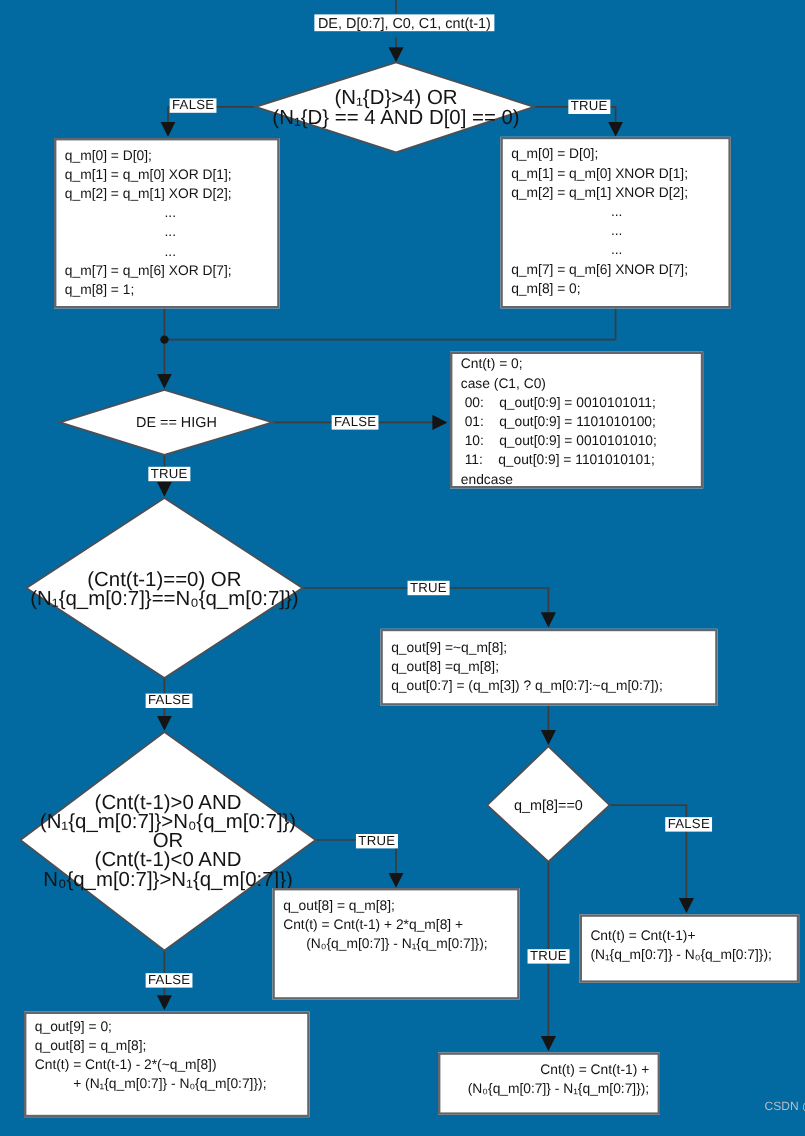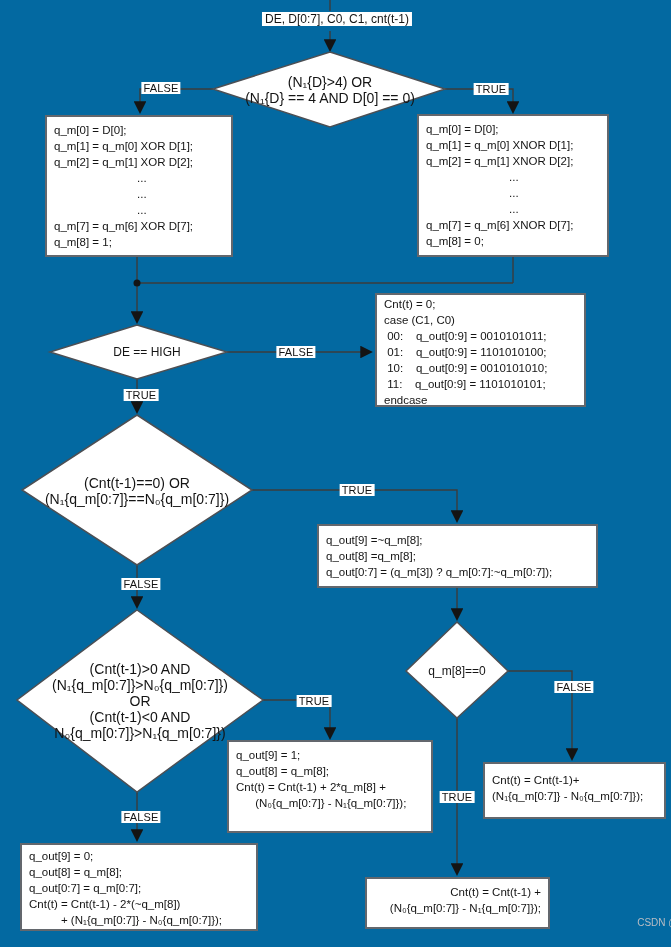--- a/index.html
+++ b/index.html
@@ -16,21 +16,21 @@
   svg.wires circle.junction{fill:var(--ink,#141414);stroke:none;}
   #arr path{fill:var(--ink,#151515);}
   .box{
     position:absolute;box-sizing:border-box;background:#fff;
     border:2px solid var(--border,#63676d);
     font-size:11.5px;line-height:16px;white-space:pre;color:var(--ink,#141414);
   }
   .box .ln{white-space:pre;}
   .dtext{
     position:absolute;transform:translate(-50%,-50%);text-align:center;
-    font-size:14px;line-height:16px;white-space:pre;color:var(--ink,#141414);
+    font-size:17px;line-height:16px;white-space:pre;color:var(--ink,#141414);
   }
   .dtext.big{font-size:12px;}
   .lbl{
     position:absolute;transform:translate(-50%,-50%);
     font-size:11px;letter-spacing:.2px;background:#fff;padding:0 2px;
     color:var(--ink,#141414);white-space:pre;
   }
   .entry{
     position:absolute;transform:translate(-50%,-50%);
     font-size:12px;background:#fff;padding:0 3px;white-space:pre;
@@ -83,24 +83,24 @@
   <div class="dtext" style="left:330px;top:90px;"><div class="ln">(N₁{D}&gt;4) OR</div><div class="ln">(N₁{D} == 4 AND D[0] == 0)</div></div>
   <div class="dtext big" style="left:147px;top:352px;">DE == HIGH</div>
   <div class="dtext" style="left:137px;top:491px;"><div class="ln">(Cnt(t-1)==0) OR</div><div class="ln">(N₁{q_m[0:7]}==N₀{q_m[0:7]})</div></div>
   <div class="dtext" style="left:140px;top:701px;"><div class="ln">(Cnt(t-1)&gt;0 AND</div><div class="ln">(N₁{q_m[0:7]}&gt;N₀{q_m[0:7]})</div><div class="ln">OR</div><div class="ln">(Cnt(t-1)&lt;0 AND</div><div class="ln">N₀{q_m[0:7]}&gt;N₁{q_m[0:7]})</div></div>
   <div class="dtext big" style="left:457px;top:671px;">q_m[8]==0</div>
 
   <div class="box" style="left:45px;top:115px;width:188px;height:142px;padding:5px 7px;"><div class="ln">q_m[0] = D[0];</div><div class="ln">q_m[1] = q_m[0] XOR D[1];</div><div class="ln">q_m[2] = q_m[1] XOR D[2];</div><div class="ln">                          ...</div><div class="ln">                          ...</div><div class="ln">                          ...</div><div class="ln">q_m[7] = q_m[6] XOR D[7];</div><div class="ln">q_m[8] = 1;</div></div>
   <div class="box" style="left:417px;top:114px;width:192px;height:143px;padding:5px 7px;"><div class="ln">q_m[0] = D[0];</div><div class="ln">q_m[1] = q_m[0] XNOR D[1];</div><div class="ln">q_m[2] = q_m[1] XNOR D[2];</div><div class="ln">                          ...</div><div class="ln">                          ...</div><div class="ln">                          ...</div><div class="ln">q_m[7] = q_m[6] XNOR D[7];</div><div class="ln">q_m[8] = 0;</div></div>
   <div class="box" style="left:375px;top:293px;width:211px;height:114px;padding:1px 7px;"><div class="ln">Cnt(t) = 0;</div><div class="ln">case (C1, C0)</div><div class="ln"> 00:    q_out[0:9] = 0010101011;</div><div class="ln"> 01:    q_out[0:9] = 1101010100;</div><div class="ln"> 10:    q_out[0:9] = 0010101010;</div><div class="ln"> 11:    q_out[0:9] = 1101010101;</div><div class="ln">endcase</div></div>
   <div class="box" style="left:317px;top:524px;width:281px;height:64px;padding:6px 7px;"><div class="ln">q_out[9] =~q_m[8];</div><div class="ln">q_out[8] =q_m[8];</div><div class="ln">q_out[0:7] = (q_m[3]) ? q_m[0:7]:~q_m[0:7]);</div></div>
-  <div class="box" style="left:227px;top:740px;width:206px;height:93px;padding:5px 7px;"><div class="ln">q_out[9] = 1;</div><div class="ln">q_out[8] = q_m[8];</div><div class="ln">Cnt(t) = Cnt(t-1) + 2*q_m[8] +</div><div class="ln">      (N₀{q_m[0:7]} - N₁{q_m[0:7]});</div></div>
+  <div class="box" style="left:227px;top:740px;width:206px;height:93px;padding:5px 7px;"><div class="ln">q_out[8] = q_m[8];</div><div class="ln">Cnt(t) = Cnt(t-1) + 2*q_m[8] +</div><div class="ln">      (N₀{q_m[0:7]} - N₁{q_m[0:7]});</div></div>
   <div class="box" style="left:483px;top:762px;width:183px;height:57px;padding:8px 7px;"><div class="ln">Cnt(t) = Cnt(t-1)+</div><div class="ln">(N₁{q_m[0:7]} - N₀{q_m[0:7]});</div></div>
   <div class="box" style="left:365px;top:877px;width:185px;height:52px;padding:5px 7px;text-align:right;"><div class="ln">Cnt(t) = Cnt(t-1) +</div><div class="ln">(N₀{q_m[0:7]} - N₁{q_m[0:7]});</div></div>
-  <div class="box" style="left:20px;top:843px;width:238px;height:88px;padding:3px 7px;"><div class="ln">q_out[9] = 0;</div><div class="ln">q_out[8] = q_m[8];</div><div class="ln">q_out[0:7] = q_m[0:7];</div><div class="ln">Cnt(t) = Cnt(t-1) - 2*(~q_m[8])</div><div class="ln">          + (N₁{q_m[0:7]} - N₀{q_m[0:7]});</div></div>
+  <div class="box" style="left:20px;top:843px;width:238px;height:88px;padding:3px 7px;"><div class="ln">q_out[9] = 0;</div><div class="ln">q_out[8] = q_m[8];</div><div class="ln">Cnt(t) = Cnt(t-1) - 2*(~q_m[8])</div><div class="ln">          + (N₁{q_m[0:7]} - N₀{q_m[0:7]});</div></div>
 
   <div class="lbl" style="left:161px;top:88px;">FALSE</div>
   <div class="lbl" style="left:491px;top:89px;">TRUE</div>
   <div class="lbl" style="left:296px;top:352px;">FALSE</div>
   <div class="lbl" style="left:141px;top:395px;">TRUE</div>
   <div class="lbl" style="left:357px;top:490px;">TRUE</div>
   <div class="lbl" style="left:141px;top:584px;">FALSE</div>
   <div class="lbl" style="left:314px;top:701px;">TRUE</div>
   <div class="lbl" style="left:574px;top:687px;">FALSE</div>
   <div class="lbl" style="left:457px;top:797px;">TRUE</div>

